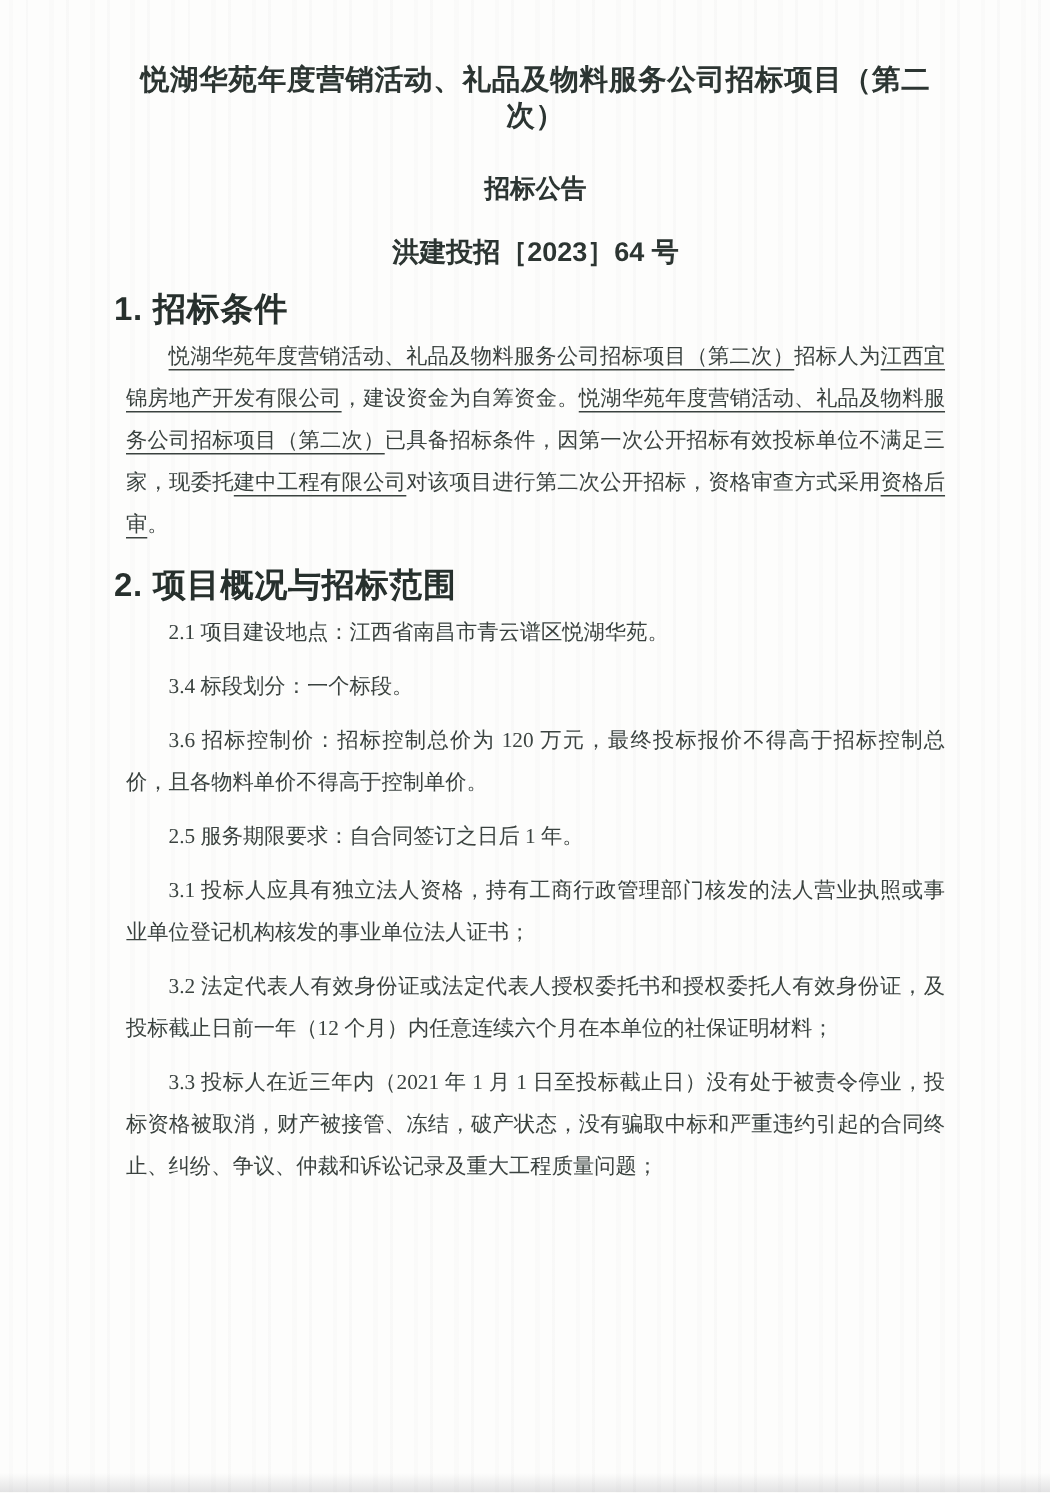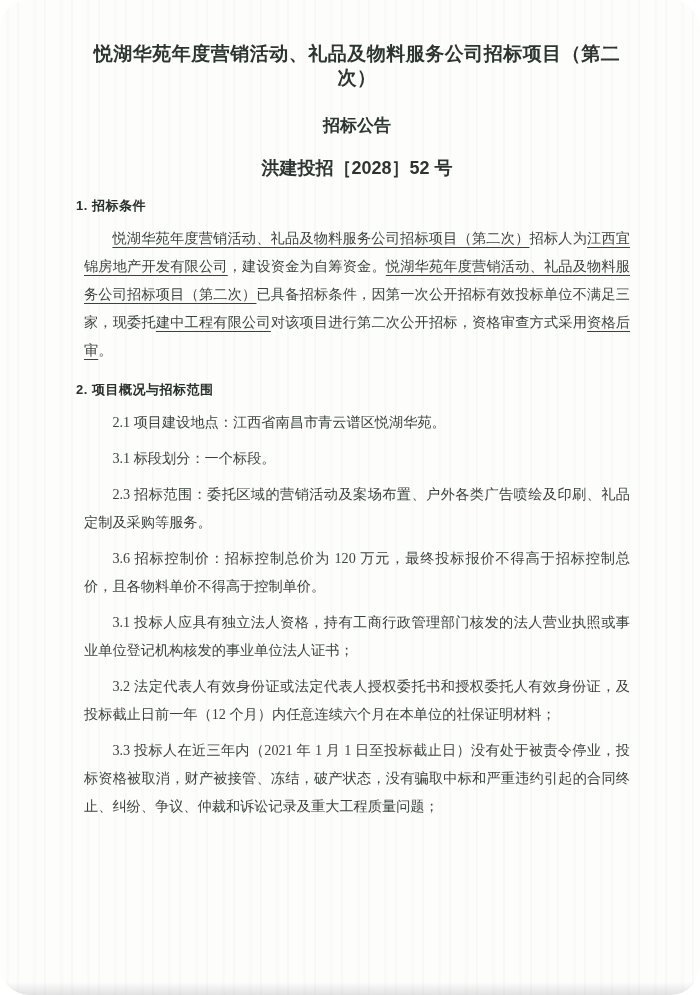--- a/index.html
+++ b/index.html
@@ -1,15 +1,15 @@
 <!DOCTYPE html>
 <html><head>
 <meta charset="utf-8">
 <style>
-  * { box-sizing: border-box; border-radius: 29px; }
+  * { box-sizing: border-box; }
   html, body { margin: 0; padding: 0; background: #ffffff; }
   body {
     width: 700px; height: 995px;
     font-family: "Liberation Serif", serif;
     overflow: hidden;
   }
   .scan-page {
     position: relative;
     width: 700px; height: 995px;
     color: #3a423f;
@@ -52,21 +52,21 @@
     text-align: center;
     font-family: "Liberation Sans", sans-serif;
     font-weight: bold;
     font-size: 18px; line-height: 24px;
     color: #2c3532;
   }
   .sec-heading {
     margin: 16px 0 8px 0;
     font-family: "Liberation Sans", sans-serif;
     font-weight: bold;
-    font-size: 13px; line-height: 20px;
+    font-size: 22px; line-height: 20px;
     color: #27302d;
     letter-spacing: 0.5px;
   }
   .para {
     margin: 8px;
     font-size: 14.2px;
     line-height: 28px;
     text-align: justify;
     text-indent: 2em;
     color: #3a423f;
@@ -80,33 +80,33 @@
 </head>
 <body>
 
 <div class="scan-page">
   <div class="content">
 
     <h1 class="doc-title">悦湖华苑年度营销活动、礼品及物料服务公司招标项目（第二次）</h1>
 
     <h2 class="doc-subtitle">招标公告</h2>
 
-    <div class="doc-number">洪建投招［2028］52 号</div>
+    <div class="doc-number">洪建投招［2023］64 号</div>
 
     <div>
         <section>
           <h3 class="sec-heading">1. 招标条件</h3>
           <p class="para"><span class="u">悦湖华苑年度营销活动、礼品及物料服务公司招标项目（第二次）</span><span>招标人为</span><span class="u">江西宜锦房地产开发有限公司</span><span>，建设资金为自筹资金。</span><span class="u">悦湖华苑年度营销活动、礼品及物料服务公司招标项目（第二次）</span><span>已具备招标条件，因第一次公开招标有效投标单位不满足三家，现委托</span><span class="u">建中工程有限公司</span><span>对该项目进行第二次公开招标，资格审查方式采用</span><span class="u">资格后审</span><span>。</span></p>
         </section>
         <section>
           <h3 class="sec-heading">2. 项目概况与招标范围</h3>
           <p class="para"><span>2.1 项目建设地点：江西省南昌市青云谱区悦湖华苑。</span></p>
-          <p class="para"><span>3.1 标段划分：一个标段。</span></p>
-          <p class="para"><span>2.3 招标范围：委托区域的营销活动及案场布置、户外各类广告喷绘及印刷、礼品定制及采购等服务。</span></p>
+          <p class="para"><span>3.4 标段划分：一个标段。</span></p>
           <p class="para"><span>3.6 招标控制价：招标控制总价为 120 万元，最终投标报价不得高于招标控制总价，且各物料单价不得高于控制单价。</span></p>
+          <p class="para"><span>2.5 服务期限要求：自合同签订之日后 1 年。</span></p>
         </section>
         <section>
           <p class="para"><span>3.1 投标人应具有独立法人资格，持有工商行政管理部门核发的法人营业执照或事业单位登记机构核发的事业单位法人证书；</span></p>
           <p class="para"><span>3.2 法定代表人有效身份证或法定代表人授权委托书和授权委托人有效身份证，及投标截止日前一年（12 个月）内任意连续六个月在本单位的社保证明材料；</span></p>
           <p class="para"><span>3.3 投标人在近三年内（2021 年 1 月 1 日至投标截止日）没有处于被责令停业，投标资格被取消，财产被接管、冻结，破产状态，没有骗取中标和严重违约引起的合同终止、纠纷、争议、仲裁和诉讼记录及重大工程质量问题；</span></p>
         </section>
       </div>
 
   </div>
   <div class="bottom-shade"></div>

